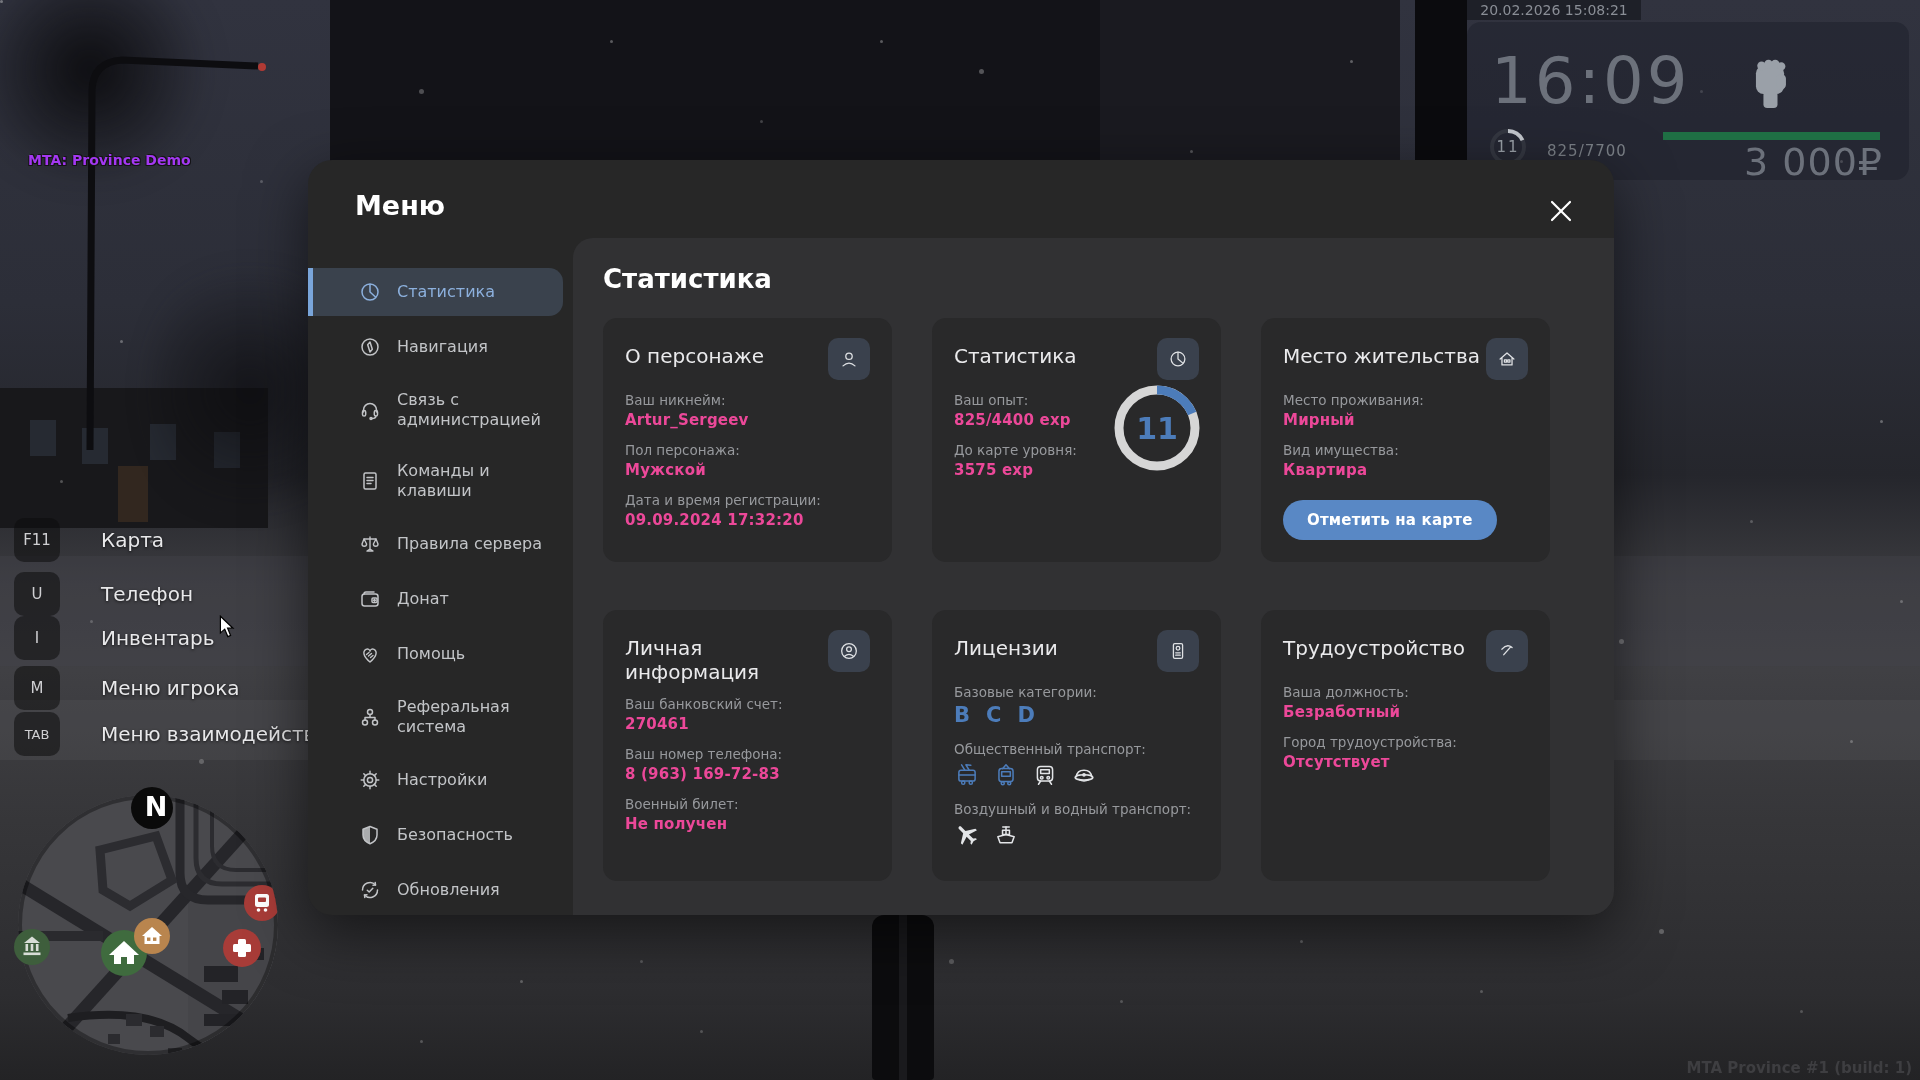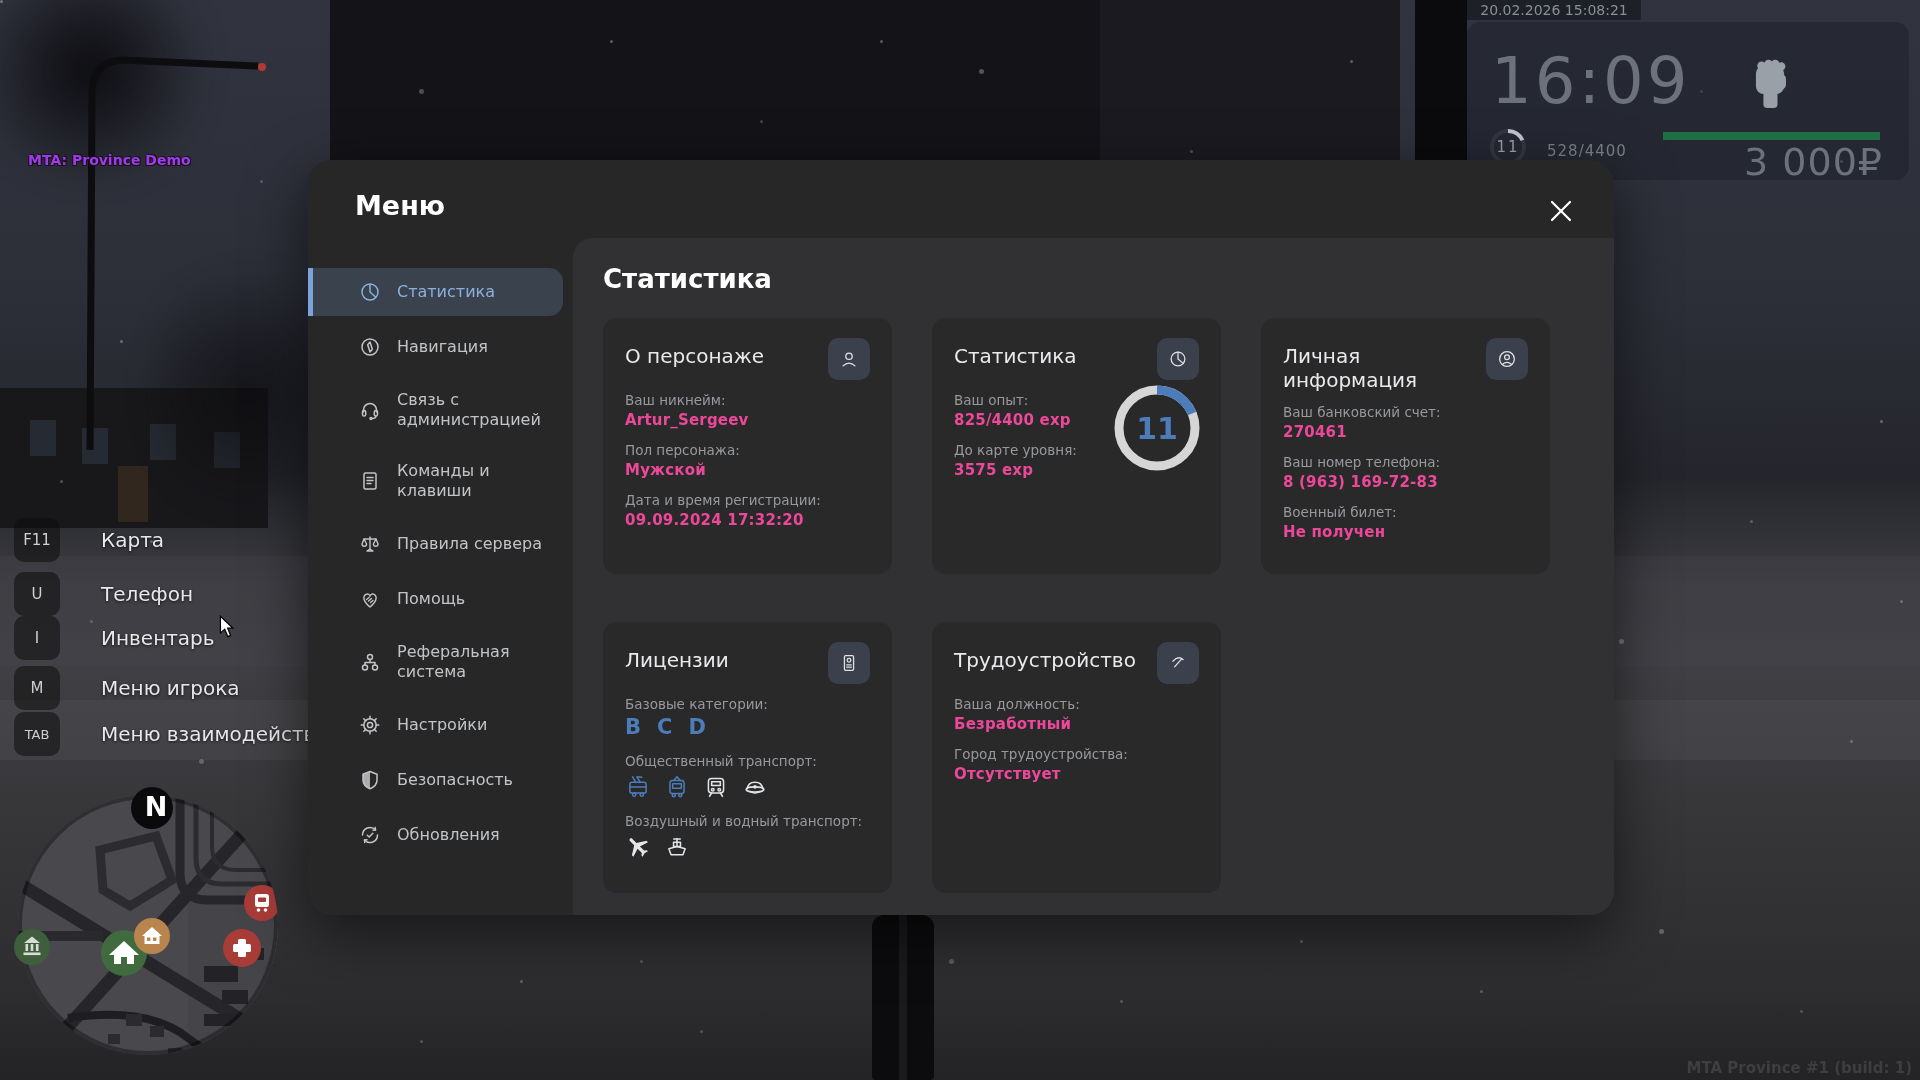--- a/index.html
+++ b/index.html
@@ -136,21 +136,21 @@
     </div>
     <div class="hud-bar"></div>
     <div class="hud-money">3 000₽</div>
     <div class="hud-lvl">
       <svg width="42" height="42" viewBox="0 0 42 42">
         <circle cx="21" cy="21" r="16" fill="none" stroke="#343741" stroke-width="4"></circle>
         <circle cx="21" cy="21" r="16" fill="none" stroke="#c3c7cd" stroke-width="4" stroke-dasharray="18 82.5" transform="rotate(-90 21 21)"></circle>
       </svg>
       <div class="num">11</div>
     </div>
-    <div class="hud-exp">528/4400</div>
+    <div class="hud-exp">825/7700</div>
   </div>
 
   <div class="hotkeys">
     <div class="hk" style="top:0;">
       <div class="key">F11</div>
       <div class="lbl">Карта</div>
     </div>
     <div class="hk" style="top:54px;">
       <div class="key">U</div>
       <div class="lbl">Телефон</div>
@@ -292,20 +292,32 @@
           <svg width="24" height="24" viewBox="0 0 24 24" fill="none" stroke="currentColor" stroke-width="1.4" stroke-linecap="round" stroke-linejoin="round">
             <path d="M12 5 V17 M6 7 H18 M9 19 H15 L12 17 Z"></path>
             <path d="M6 7 L4 12 A2.3 2.3 0 0 0 8.6 12 L6 7 M18 7 L15.4 12 A2.3 2.3 0 0 0 20 12 L18 7"></path>
           </svg>
           </span>
         <span class="slbl">Правила сервера</span>
       </div>
       <div class="side-item">
 
         <span class="sic">
+          <svg width="24" height="24" viewBox="0 0 24 24" fill="none" stroke="currentColor" stroke-width="1.5" stroke-linecap="round" stroke-linejoin="round">
+            <rect x="4" y="7" width="16" height="12" rx="2.5"></rect>
+            <path d="M6 7 Q6 5 8 5 H16"></path>
+            <rect x="14" y="11" width="5" height="4.5" rx="1"></rect>
+              <path d="M16.5 12.2 v2 M15.5 13.2 h2"></path>
+          </svg>
+          </span>
+        <span class="slbl">Донат</span>
+      </div>
+      <div class="side-item">
+
+        <span class="sic">
           <svg width="24" height="24" viewBox="0 0 24 24" fill="none" stroke="currentColor" stroke-width="1.4" stroke-linecap="round" stroke-linejoin="round">
             <path d="M12 20 C5.5 14.5 4.2 9.5 8 7.4 C10.3 6.2 12 8.2 12 9.2 C12 8.2 13.7 6.2 16 7.4 C19.8 9.5 18.5 14.5 12 20 Z"></path>
             <path d="M8.5 12.5 L11 10.5 M10.5 14 L13.5 11.5 M12.5 15.5 L15 13.5"></path>
           </svg>
           </span>
         <span class="slbl">Помощь</span>
       </div>
       <div class="side-item">
 
         <span class="sic">
@@ -390,20 +402,37 @@
           <div class="f-value">3575 exp</div>
           <div class="ring-wrap">
             <svg width="96" height="96" viewBox="0 0 96 96">
               <circle cx="48" cy="48" r="38" fill="none" stroke="#d6d6d6" stroke-width="9"></circle>
               <circle cx="48" cy="48" r="38" fill="none" stroke="#4c7cba" stroke-width="9" stroke-dasharray="44.8 194" transform="rotate(-90 48 48)"></circle>
             </svg>
             <div class="ring-num">11</div>
           </div>
         </div>
 
+        <div class="card">
+          <div class="card-top">
+            <div class="card-title">Место жительства</div>
+            <div class="badge">
+              <svg width="22" height="22" viewBox="0 0 24 24" fill="none" stroke="currentColor" stroke-width="1.4" stroke-linecap="round" stroke-linejoin="round">
+                <path d="M4.5 12 L12 5.5 L19.5 12 M6.5 10.5 V18.5 H17.5 V10.5"></path>
+                <rect x="9.2" y="13" width="2.4" height="2.4"></rect>
+                  <rect x="12.8" y="13" width="2.4" height="2.4"></rect>
+              </svg>
+              </div>
+          </div>
+          <div class="f-label">Место проживания:</div>
+          <div class="f-value">Мирный</div>
+          <div class="f-label">Вид имущества:</div>
+          <div class="f-value">Квартира</div>
+          <button class="map-btn">Отметить на карте</button>
+        </div>
 
         <div class="card">
           <div class="card-top">
             <div class="card-title">Личная информация</div>
             <div class="badge">
               <svg width="22" height="22" viewBox="0 0 24 24" fill="none" stroke="currentColor" stroke-width="1.4" stroke-linecap="round" stroke-linejoin="round">
                 <circle cx="12" cy="12" r="8"></circle>
                   <circle cx="12" cy="10" r="2.6"></circle>
                   <path d="M7.2 17.6 Q12 13.8 16.8 17.6"></path>
               </svg>

